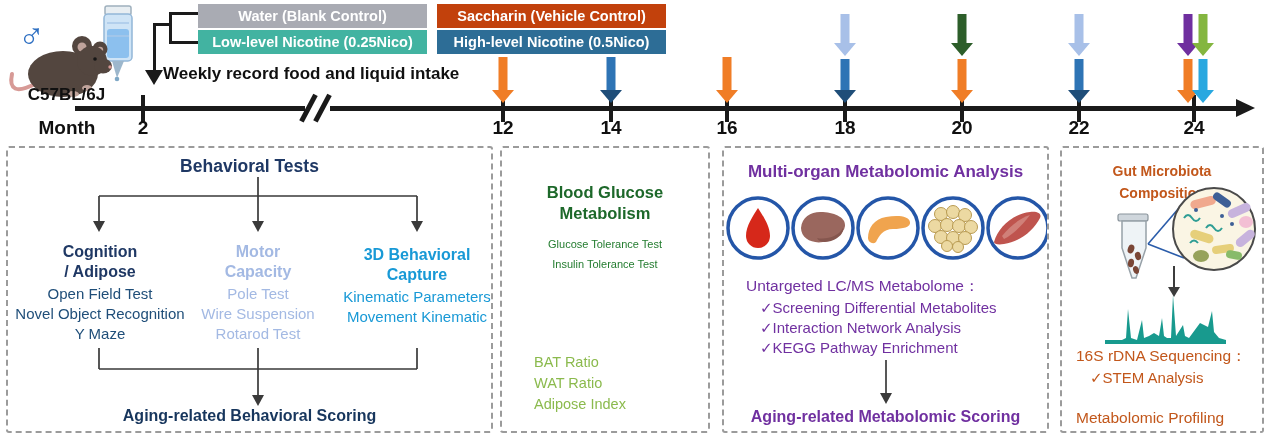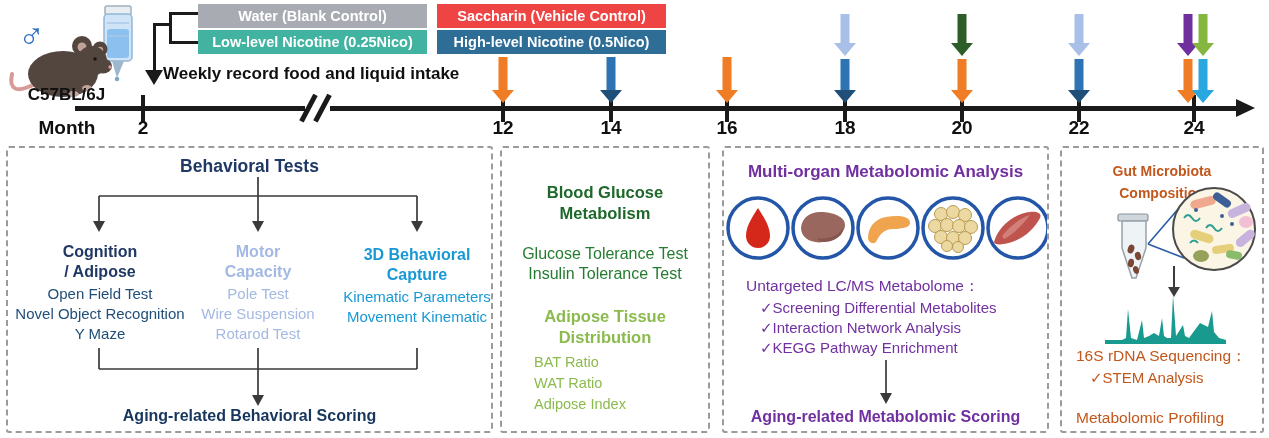--- a/index.html
+++ b/index.html
@@ -31,21 +31,21 @@
   #panel-behavioral{left:6px;width:487px;}
   #p1-title{left:0;top:8px;width:100%;font-size:17.5px;color:#1f3864;}
   .col-head{font-weight:bold;font-size:16px;line-height:20px;}
   .col-items{font-size:15px;line-height:20px;margin-top:2px;white-space:nowrap;}
   .navy-h{color:#1f3864;} .navy-i{color:#1f4e79;}
   .peri{color:#a3b9e3;} .cyanb{color:#1899d6;}
   #p1-footer{left:0;top:259px;width:100%;font-weight:bold;font-size:16px;color:#17365d;}
   
   #panel-metabolism{left:500px;width:210px;}
   #p2-glucose-head{left:0;top:34px;width:100%;font-weight:bold;font-size:16.5px;line-height:21px;color:#1d682a;}
-  #p2-glucose-items{left:0;top:96px;width:100%;font-size:16px;line-height:20px;color:#237c2f;}
+  #p2-glucose-items{left:0;top:86px;width:100%;font-size:11px;line-height:20px;color:#237c2f;}
   #p2-adipose-head{left:0;top:158px;width:100%;font-weight:bold;font-size:16.5px;line-height:21px;color:#8bba4d;}
   #p2-adipose-items{left:32px;top:204px;font-size:14.5px;line-height:21px;color:#8bba4d;text-align:left;}
   
   #panel-metabolomics{left:722px;width:327px;}
   #p3-title{left:0;top:14px;width:100%;font-size:17px;color:#7030a0;}
   #p3-sub{left:22px;top:128px;font-size:15.5px;color:#7030a0;white-space:nowrap;}
   #p3-checks{left:36px;top:150px;font-size:15px;line-height:20px;color:#7030a0;text-align:left;white-space:nowrap;}
   #p3-footer{left:0;top:260px;width:100%;font-weight:bold;font-size:16px;color:#7030a0;}
   
   #panel-microbiota{left:1060px;width:204px;}
@@ -96,21 +96,21 @@
   <div class="line" style="left:153px;top:23px;width:19px;height:3px"></div>
   <div class="line" style="left:169px;top:12px;width:3px;height:32px"></div>
   <div class="line" style="left:169px;top:12px;width:29px;height:3px"></div>
   <div class="line" style="left:169px;top:41px;width:29px;height:3px"></div>
   <div class="abs" style="left:145px;top:70px;width:0;height:0;border-left:9px solid transparent;border-right:9px solid transparent;border-top:15px solid #1a1a1a;"></div>
 
   <div id="weekly-note">Weekly record food and liquid intake</div>
 
   <div class="legend-box" style="left: 198px; top: 4px; width: 229px; background-color: rgb(169, 171, 179);">Water (Blank Control)</div>
   <div class="legend-box" style="left: 198px; top: 30px; width: 229px; background-color: rgb(66, 179, 161);">Low-level Nicotine (0.25Nico)</div>
-  <div class="legend-box" style="left: 437px; top: 4px; width: 229px; background-color: #ef4444;">Saccharin (Vehicle Control)</div>
+  <div class="legend-box" style="left: 437px; top: 4px; width: 229px; background-color: #c2410c;">Saccharin (Vehicle Control)</div>
   <div class="legend-box" style="left: 437px; top: 30px; width: 229px; background-color: rgb(45, 109, 150);">High-level Nicotine (0.5Nico)</div>
 
   <div class="line" style="left:75px;top:106px;width:1162px;height:4.5px"></div>
   <div class="abs" style="left:1236px;top:99px;width:0;height:0;border-top:9.5px solid transparent;border-bottom:9.5px solid transparent;border-left:19px solid #1a1a1a;"></div>
 
   <div class="abs" style="left:305px;top:100px;width:25px;height:17px;background:#fff"></div>
   <div class="break-bar" style="left:306px;top:93px"></div>
   <div class="break-bar" style="left:320px;top:93px"></div>
 
   <div id="month-axis-label">Month</div>
@@ -241,24 +241,20 @@
 
   <div class="panel" id="panel-metabolism">
     <div class="block center" id="p2-glucose-head">
       <div>Blood Glucose</div>
       <div>Metabolism</div>
     </div>
     <div class="block center" id="p2-glucose-items">
       <div>Glucose Tolerance Test</div>
       <div>Insulin Tolerance Test</div>
     </div>
-    <div class="block center" id="p2-adipose-head">
-      <div>Adipose Tissue</div>
-      <div>Distribution</div>
-    </div>
     <div class="block" id="p2-adipose-items">
       <div>BAT Ratio</div>
       <div>WAT Ratio</div>
       <div>Adipose Index</div>
     </div>
   </div>
 
   <div class="panel" id="panel-metabolomics">
     <div class="block p-title center" id="p3-title">Multi-organ Metabolomic Analysis</div>
 

